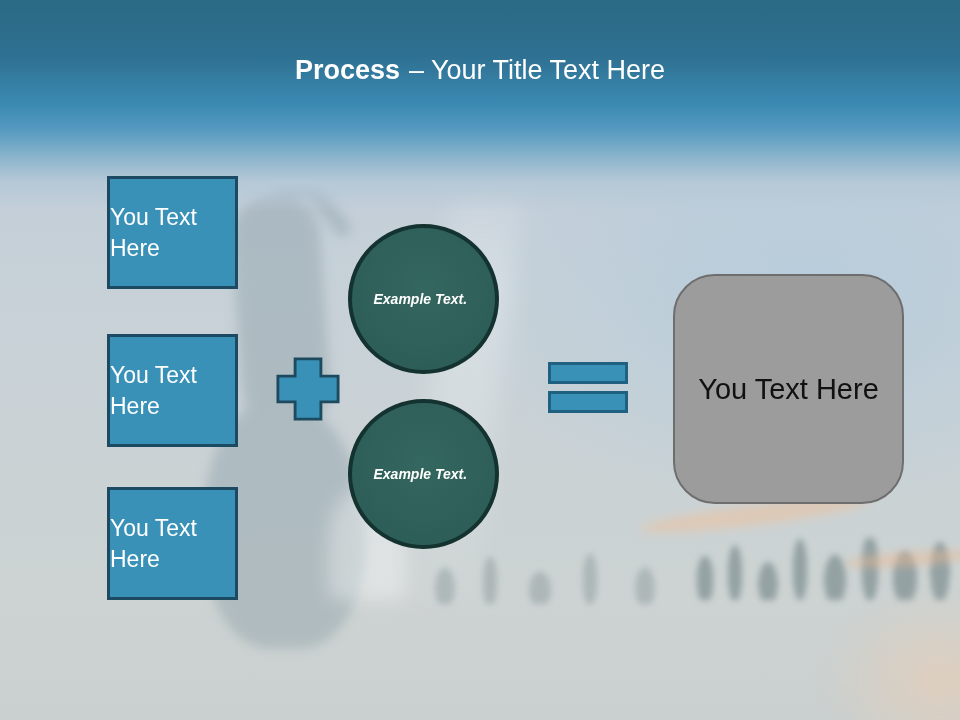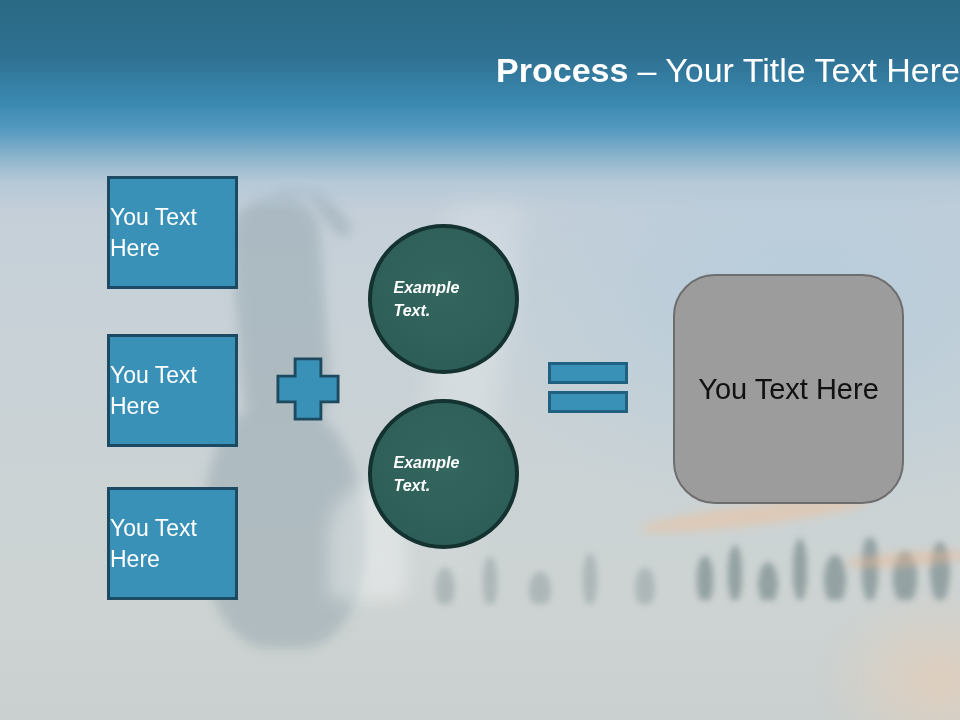--- a/index.html
+++ b/index.html
@@ -50,34 +50,34 @@
   .sun-streak-2{position:absolute;left:845px;top:552px;width:130px;height:14px;z-index:1;
     background:#eeb890;border-radius:50%;transform:rotate(-4deg);filter:blur(4px);opacity:.45;pointer-events:none;}
   .corner-glow{position:absolute;left:820px;top:590px;width:240px;height:180px;z-index:1;
     background:radial-gradient(rgba(240,205,175,.55), rgba(240,205,175,0) 70%);filter:blur(8px);pointer-events:none;}
   
   .header-band{position:absolute;left:0;top:0;width:960px;height:215px;z-index:2;pointer-events:none;
     background:linear-gradient(180deg,
       #2b6a84 0px,#2e7091 55px,#3b8ab3 105px,#569ac0 130px,
       #8db5cc 158px,#b6c9d7 182px, rgba(196,208,217,0) 212px);}
   .slide-title{position:absolute;left:0;top:50px;width:960px;z-index:3;
-    text-align:right;color:#ffffff;font-size:34px;line-height:40px;}
+    text-align:center;color:#ffffff;font-size:27px;line-height:40px;}
   .title-emphasis{font-weight:700;}
   .title-rest{font-weight:400;margin-left:9px;}
   
   .shape{position:absolute;z-index:3;display:flex;align-items:center;justify-content:center;text-align:left;}
   .input-box{left:107px;width:131px;height:113px;background:#3a91b8;border:3px solid #1d4a63;
     color:#ffffff;font-size:23px;line-height:31px;}
   .input-box.b1{top:176px;}
   .input-box.b2{top:334px;}
   .input-box.b3{top:487px;}
   .plus-wrap{left:276px;top:357px;width:64px;height:64px;}
-  .circle{left:368px;width:151px;height:150px;border-radius:50%;
+  .circle{left:348px;width:151px;height:150px;border-radius:50%;
     background:radial-gradient(circle at 50% 42%, #34675f, #2b5a55);
-    border:4px solid #14322f;color:#ffffff;font-size:16px;line-height:23px;
+    border:4px solid #14322f;color:#ffffff;font-size:14px;line-height:23px;
     font-weight:700;font-style:italic;}
   .circle .circle-label{width:100px;}
   .circle.c1{top:224px;}
   .circle.c2{top:399px;}
   .equals-wrap{left:548px;top:362px;width:80px;flex-direction:column;align-items:stretch;}
   .equals-bar{height:22px;background:#3a91b8;border:3px solid #206080;}
   .equals-bar + .equals-bar{margin-top:7px;}
   .result-box{left:673px;top:274px;width:231px;height:230px;border-radius:42px;
     background:#9c9c9c;border:2px solid #6e6e6e;color:#111111;font-size:29px;}
 </style>

